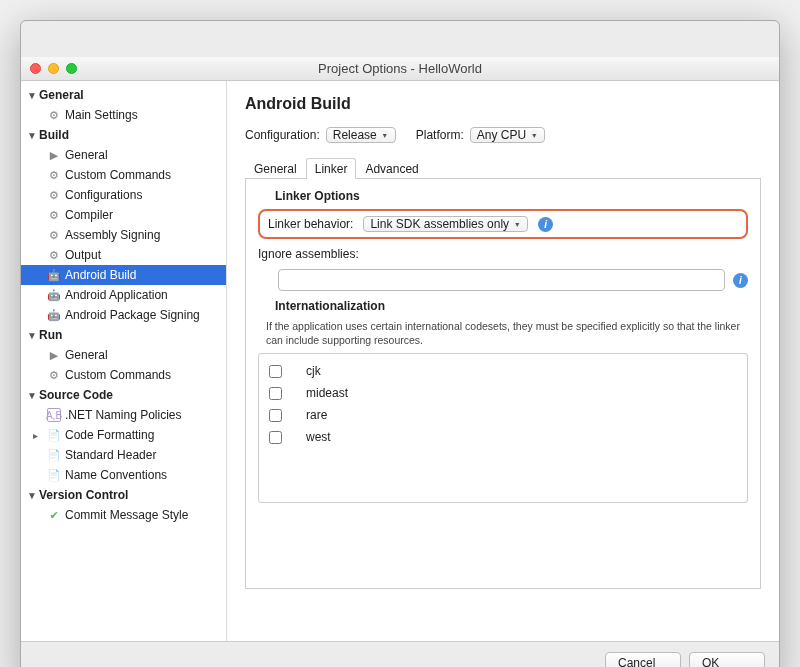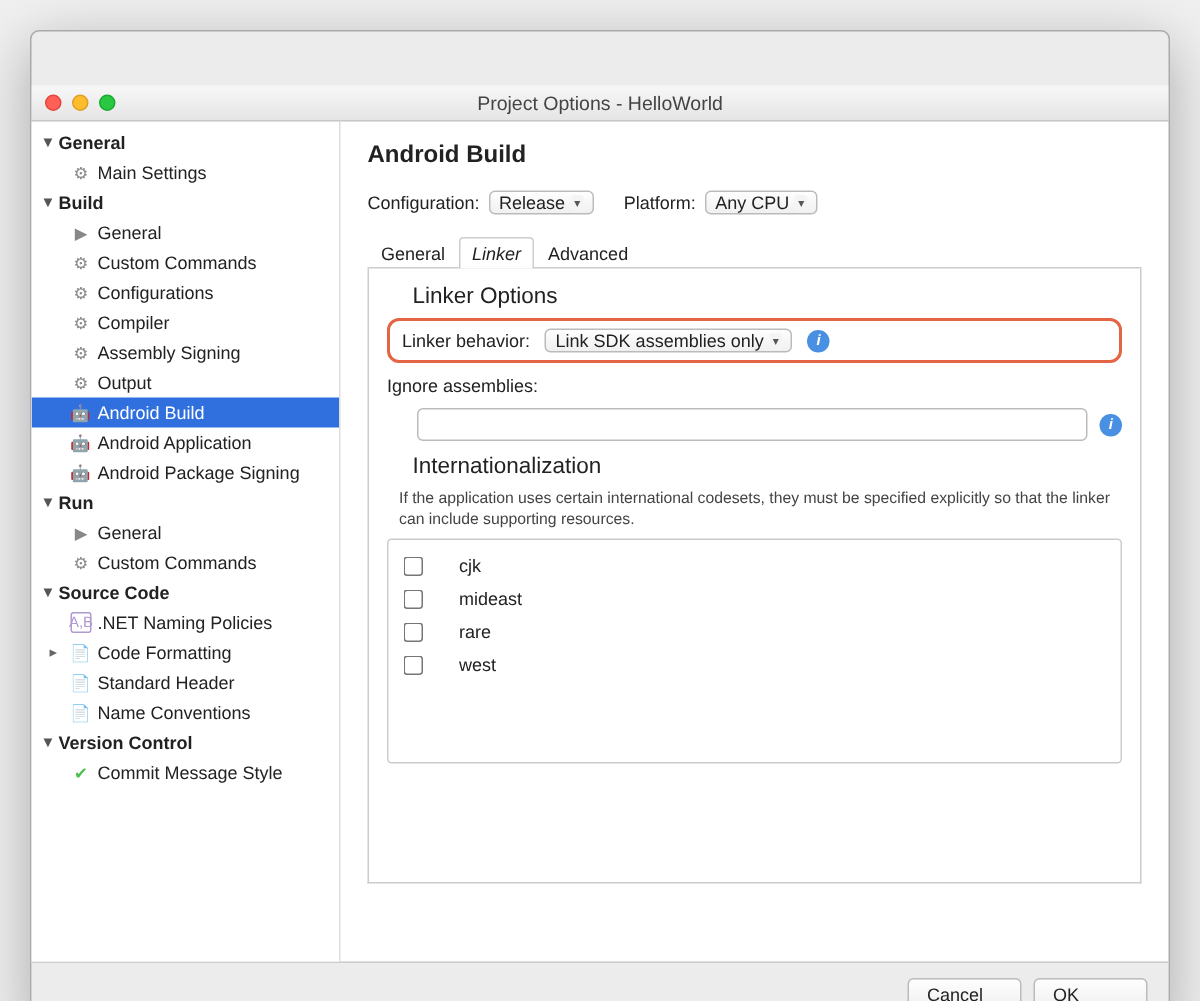--- a/index.html
+++ b/index.html
@@ -142,31 +142,30 @@
       border-bottom: none;
       cursor: default;
       position: relative;
       top: 1px;
     }
     .tab.active {
       border-color: #ccc;
       border-top-left-radius: 3px;
       border-top-right-radius: 3px;
       background: #fff;
-      font-style: italic;
     }
     .tab-body {
       border: 1px solid #ccc;
       border-top: none;
       padding: 10px 12px;
       height: 410px;
     }
     .section-label {
-      font-weight: normal;
-      font-size: 15px;
+      font-weight: bold;
+      font-size: 12px;
       margin-bottom: 6px;
       padding-left: 17px;
     }
     .callout {
       border: 2px solid #e56443;
       border-radius: 8px;
       padding: 5px 8px;
       display: flex;
       align-items: center;
       gap: 10px;

